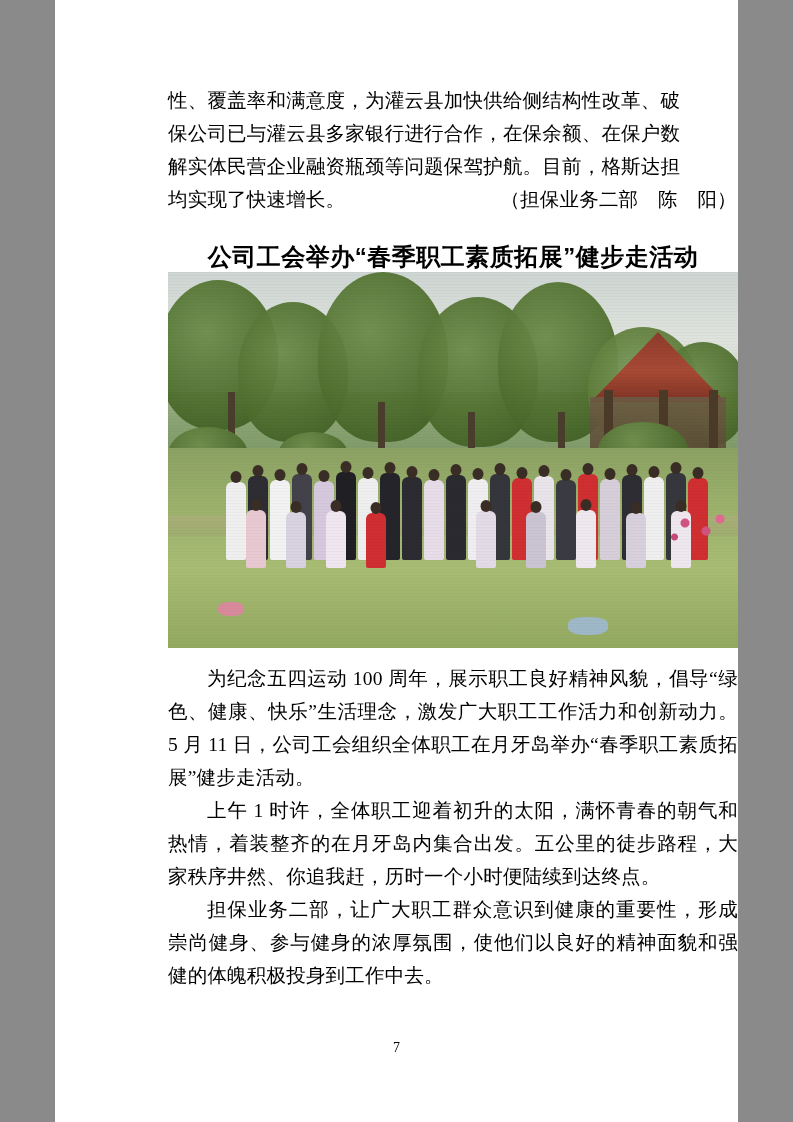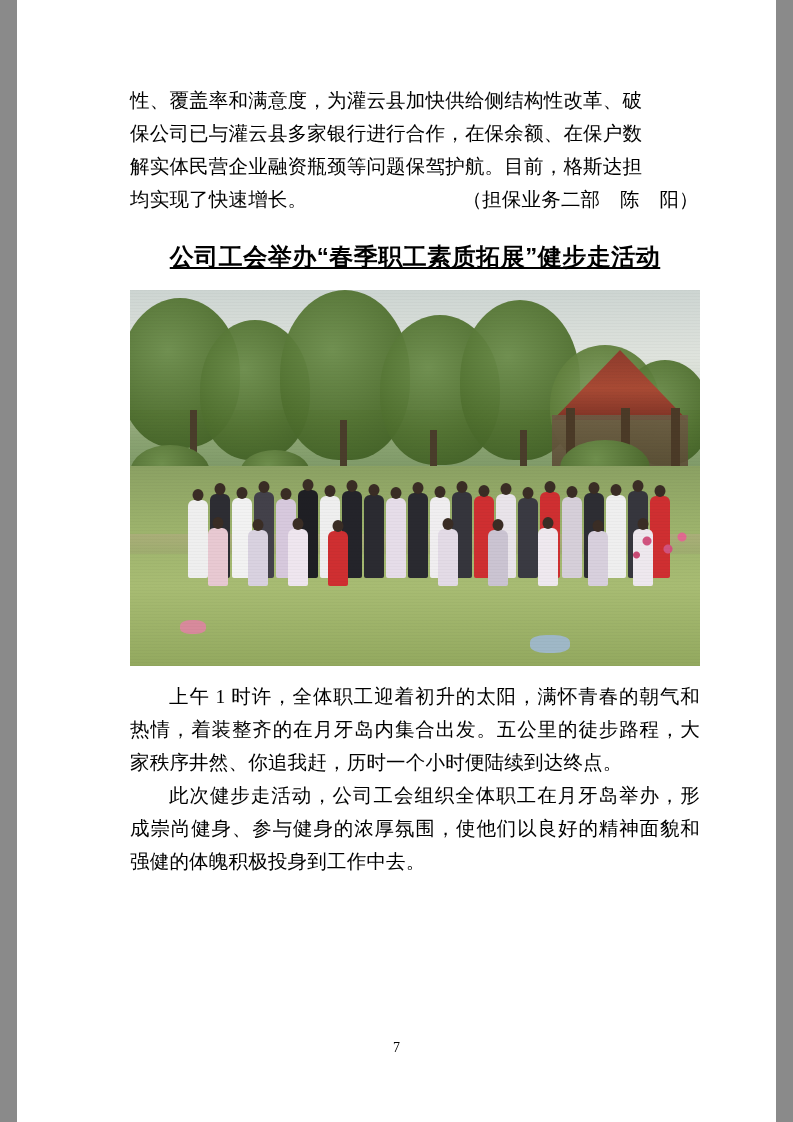--- a/index.html
+++ b/index.html
@@ -2,21 +2,21 @@
 <html><head>
 <meta charset="utf-8">
 <style>
   html, body {
     margin: 0;
     padding: 0;
     background: #8a8a8a;
   }
   .page {
     position: relative;
-    width: 759px;
+    width: 683px;
     height: 1122px;
     background: #ffffff;
     margin: 0 auto;
     overflow: hidden;
     font-family: "Liberation Serif", serif;
     color: #000000;
   }
   .content {
     position: absolute;
     left: 113px;
@@ -43,22 +43,20 @@
     padding: 0;
     font-family: "Liberation Sans", sans-serif;
     font-weight: bold;
     font-size: 24px;
     line-height: 30px;
     text-align: center;
     letter-spacing: 0.5px;
   }
   .title-wrap {
     margin-top: 26px;
-    margin-bottom: 18px;
-    text-decoration: underline;
   }
   .photo-wrap {
     width: 570px;
     height: 376px;
     margin: 0 auto 14px auto;
     position: relative;
     overflow: hidden;
     background: #6d7f52;
   }
   
@@ -343,20 +341,21 @@
         </div>
 
         <div class="litter l1"></div>
         <div class="litter l2"></div>
         <div class="flowers"></div>
         <div class="photo-grain"></div>
       </div>
     </div>
 
     <div class="text-after">
+      <p class="body-text para-indent">为纪念五四运动 100 周年，展示职工良好精神风貌，倡导“绿色、健康、快乐”生活理念，激发广大职工工作活力和创新动力。5 月 11 日，公司工会组织全体职工在月牙岛举办“春季职工素质拓展”健步走活动。</p>
       <p class="body-text para-indent">上午 1 时许，全体职工迎着初升的太阳，满怀青春的朝气和热情，着装整齐的在月牙岛内集合出发。五公里的徒步路程，大家秩序井然、你追我赶，历时一个小时便陆续到达终点。</p>
-      <p class="body-text para-indent">此次健步走活动，公司工会组织全体职工在月牙岛举办，形成崇尚健身、参与健身的浓厚氛围，使他们以良好的精神面貌和强健的体魄积极投身到工作中去。</p>
+      <p class="body-text para-indent">担保业务二部，让广大职工群众意识到健康的重要性，形成崇尚健身、参与健身的浓厚氛围，使他们以良好的精神面貌和强健的体魄积极投身到工作中去。</p>
     </div>
 
   </div>
 
   <div class="page-number">7</div>
 </div>
 
 </body></html>

